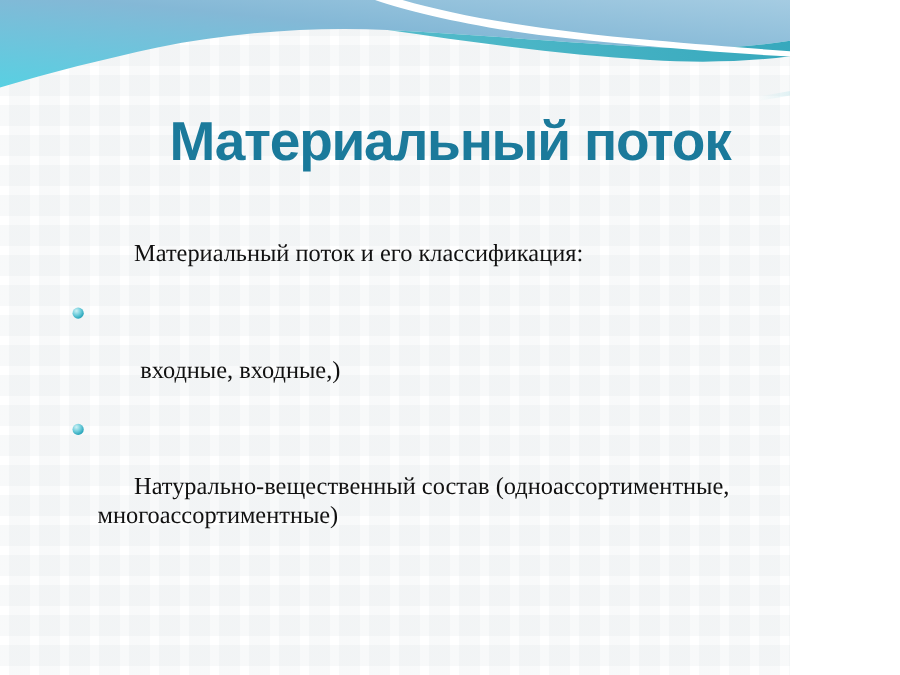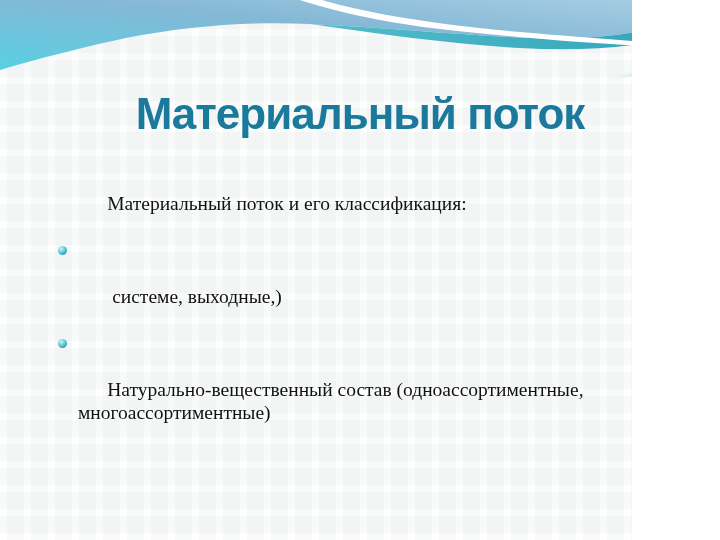--- a/index.html
+++ b/index.html
@@ -125,21 +125,21 @@
   </svg>
 
   <h1 class="title">Материальный поток</h1>
 
   <ul class="content">
     <li>
       <span>Материальный поток и его классификация:</span>
     </li>
     <li>
       <span class="bullet"></span>
-      <span> системе, выходные,)</span>
+      <span> входные, входные,)</span>
     </li>
     <li>
       <span class="bullet"></span>
       <span>Натурально-вещественный состав (одноассортиментные,
 многоассортиментные)</span>
     </li>
 
   </ul>
 
 </div>

